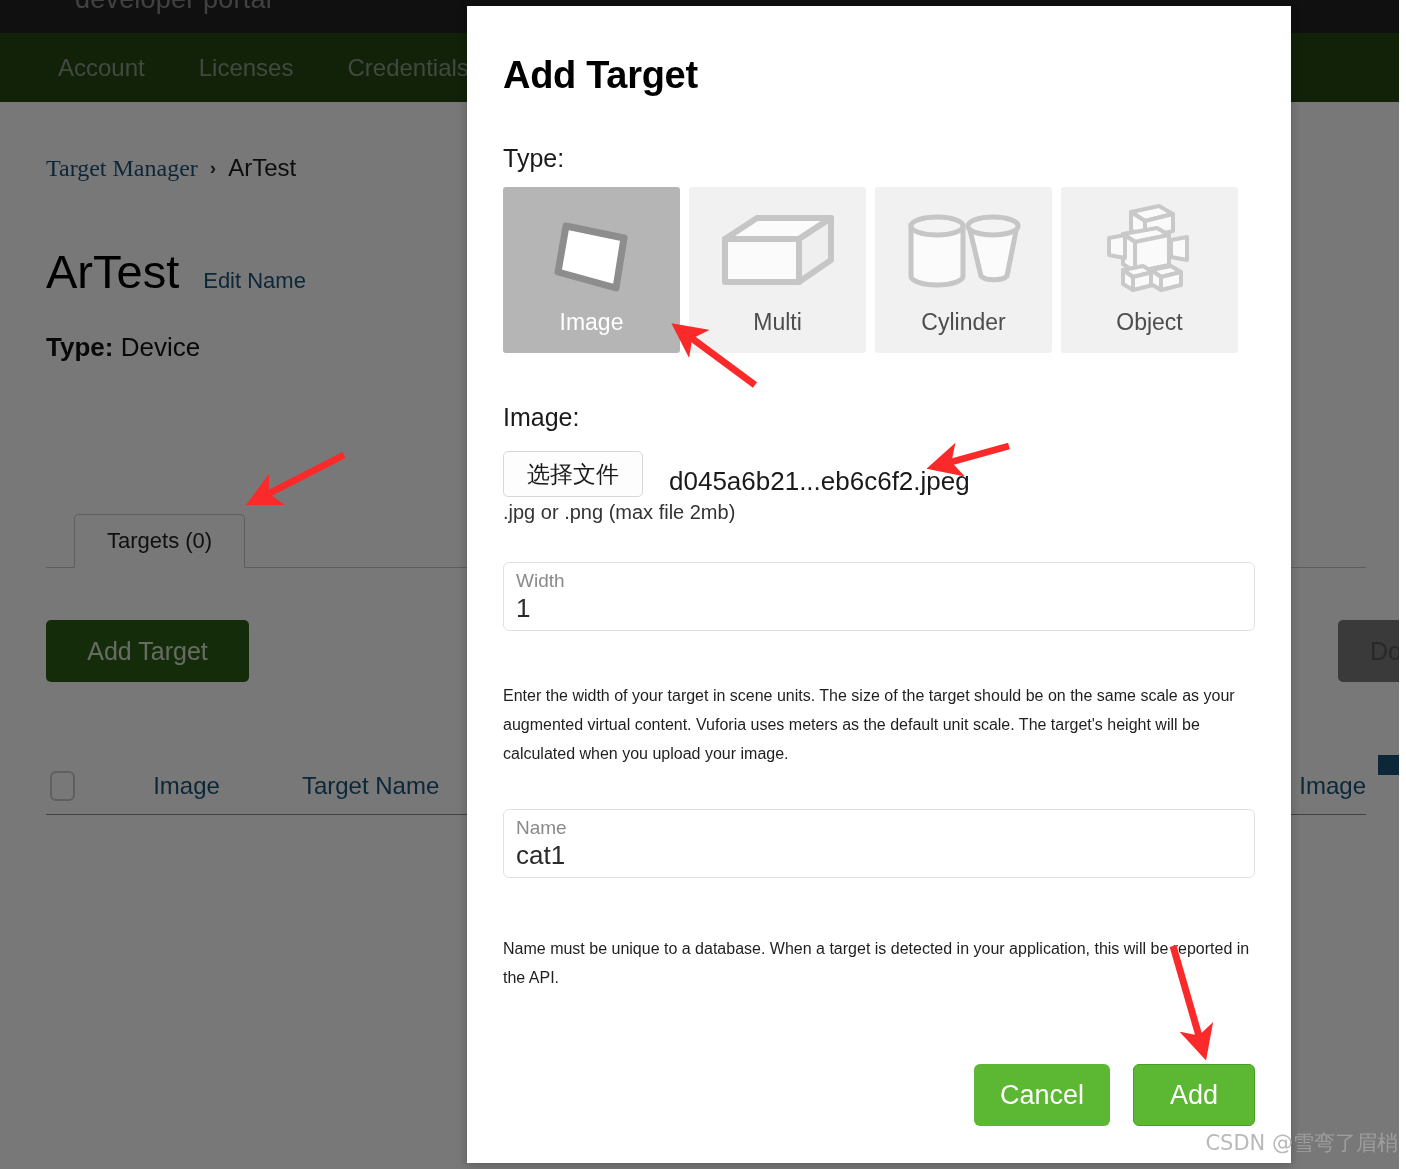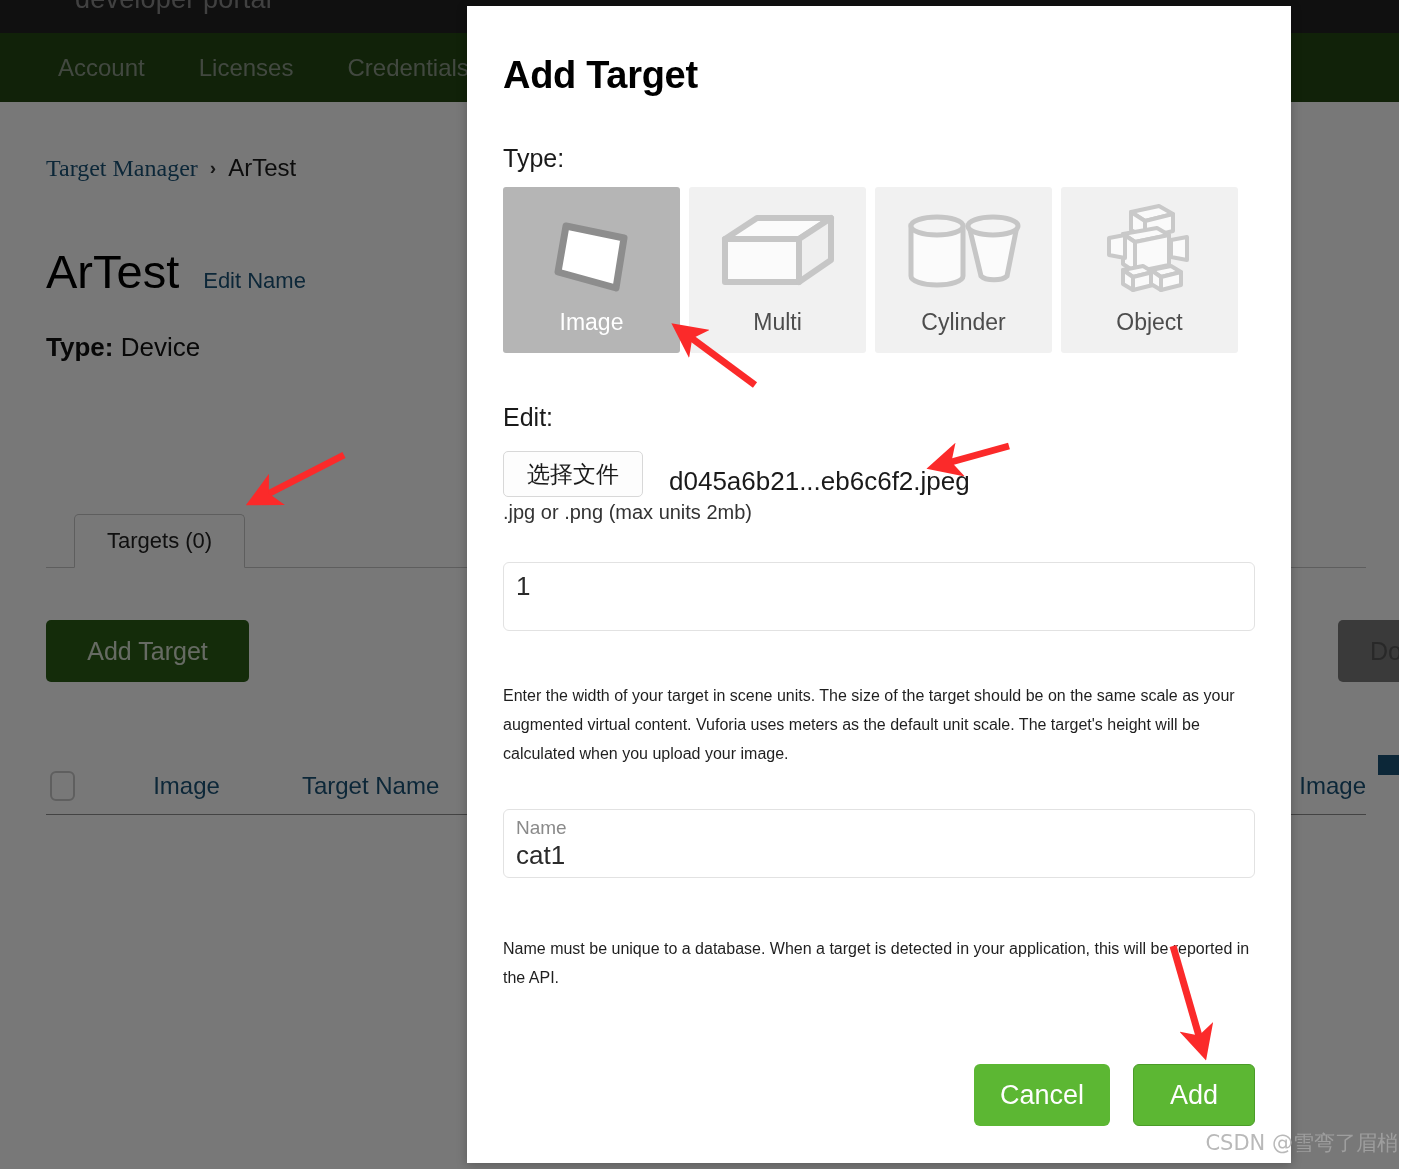--- a/index.html
+++ b/index.html
@@ -484,29 +484,30 @@
             <polygon points="56,70 76,66 86,72 66,77"></polygon>
             <polygon points="56,70 66,77 66,90 56,84"></polygon>
             <polygon points="66,77 86,72 86,85 66,90"></polygon>
           </g>
         </svg>
       </div>
       <div class="card-label">Object</div>
     </div>
   </div>
 
-  <div class="section-label" id="label-file">Edit:</div>
+  <div class="section-label" id="label-file">Image:</div>
 
   <div id="file-row">
     <button id="choose-file-btn">选择文件</button>
     <span id="file-name">d045a6b21...eb6c6f2.jpeg</span>
   </div>
-  <div id="file-hint">.jpg or .png (max units 2mb)</div>
+  <div id="file-hint">.jpg or .png (max file 2mb)</div>
 
   <label class="field" id="field-width">
+    <span class="flabel">Width</span>
     <input class="fvalue" type="text" value="1" style="">
   </label>
 
   <div class="helptext" id="help-width">Enter the width of your target in scene units. The size of the target should be on the same scale as your augmented virtual content. Vuforia uses meters as the default unit scale. The target's height will be calculated when you upload your image.</div>
 
   <label class="field" id="field-name">
     <span class="flabel">Name</span>
     <input class="fvalue" type="text" value="cat1" style="">
   </label>
 

